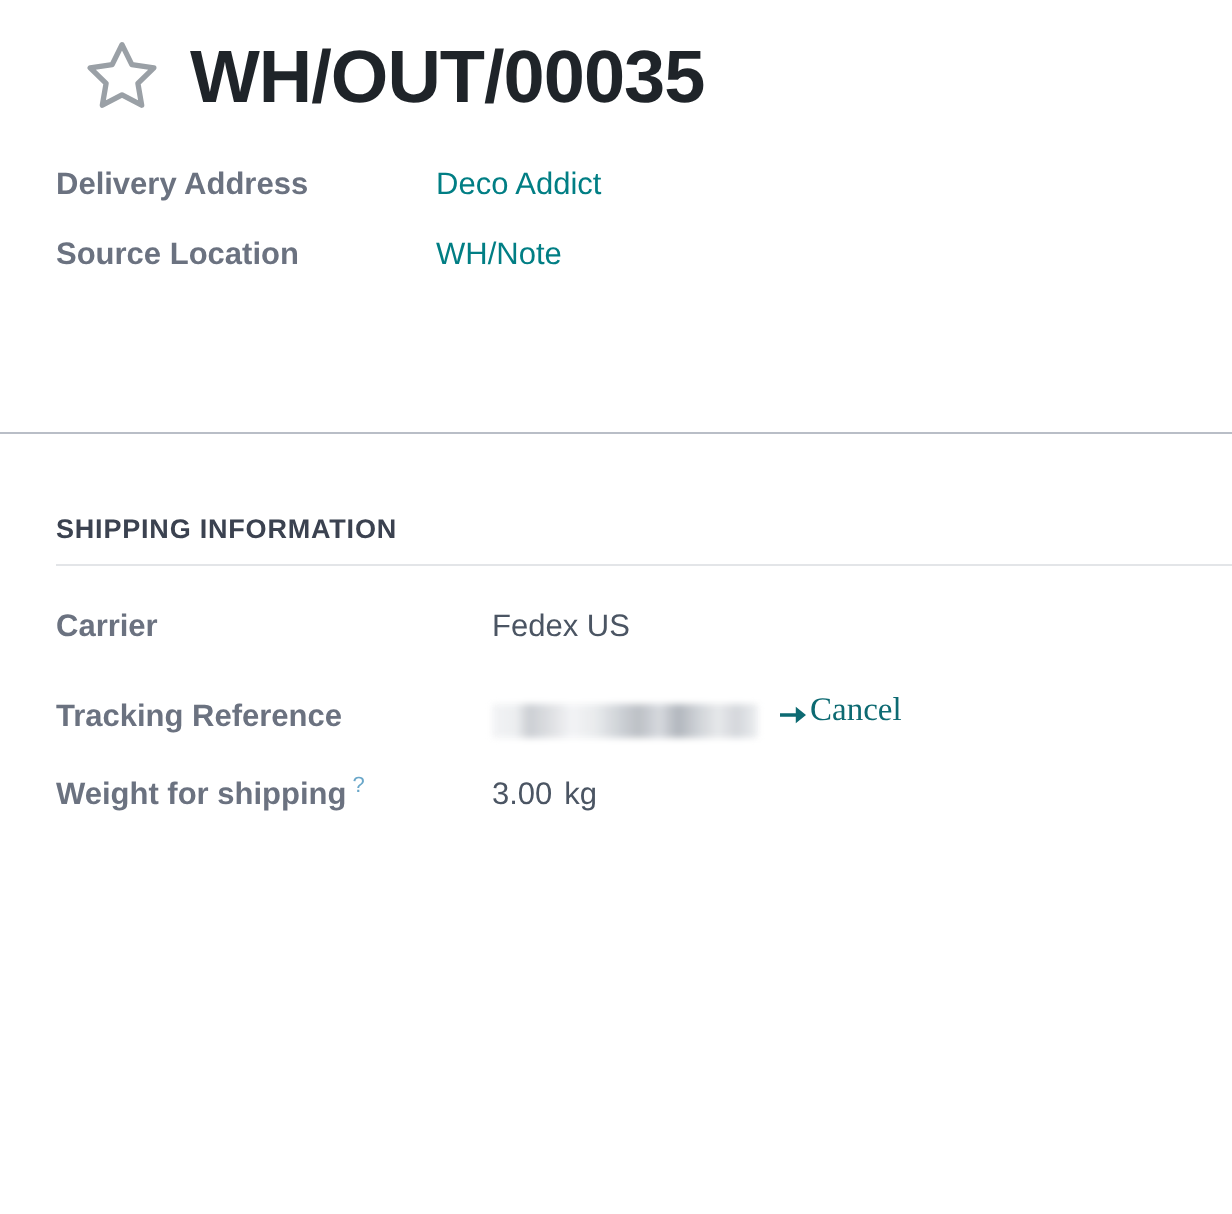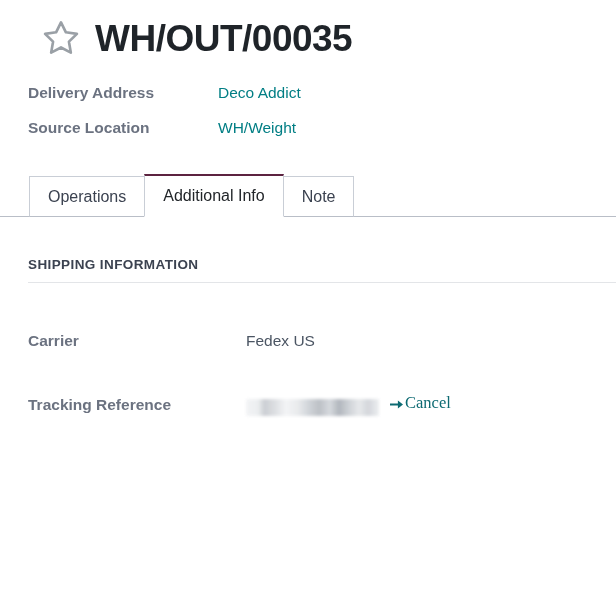--- a/index.html
+++ b/index.html
@@ -151,21 +151,20 @@
     color: #6aa7c9;
     vertical-align: super;
     margin-left: 3px;
     cursor: help;
     font-weight: normal;
   }
   .sfield-value {
     font-size: 15.5px;
     color: #4b5563;
     white-space: nowrap;
-    margin-top: 27px;
   }
   .unit {
     margin-left: 6px;
     color: #4b5563;
   }
 
   
   .redacted {
     display: inline-block;
     width: 133px;
@@ -220,32 +219,27 @@
 
 <div class="header-fields">
 
   <div class="field-row">
     <span class="field-label">Delivery Address</span>
     <span class="field-value link">Deco Addict</span>
   </div>
 
   <div class="field-row">
     <span class="field-label">Source Location</span>
-    <span class="field-value link">WH/Weight</span>
+    <span class="field-value link">WH/Note</span>
   </div>
 
 </div>
 
 <div class="tabs-wrap">
   <div class="tabs-baseline"></div>
-  <div class="tabs">
-    <div class="tab">Operations</div>
-    <div class="tab active">Additional Info</div>
-    <div class="tab">Note</div>
-  </div>
 </div>
 
 <div class="section">
 
   <div class="section-title">SHIPPING INFORMATION</div>
   <div class="section-divider"></div>
 
   <div class="section-body">
 
     <div class="sfield-row">
@@ -262,15 +256,23 @@
         <span class="arrow-icon">
           <svg viewBox="0 0 16 14" width="15" height="13" aria-hidden="true">
             <path d="M1 6h8.5V2.6L15 7l-5.5 4.4V8H1z" fill="#0d6a72"></path>
           </svg>
         </span>
         <span>Cancel</span>
       </span>
     </div>
 
 
+    <div class="sfield-row">
+      <span class="sfield-label">
+        <span>Weight for shipping</span><span class="help-marker">?</span>
+      </span>
+      <span class="sfield-value">
+        <span>3.00</span><span class="unit">kg</span>
+      </span>
+    </div>
 
   </div>
 </div>
 
 </body></html>

